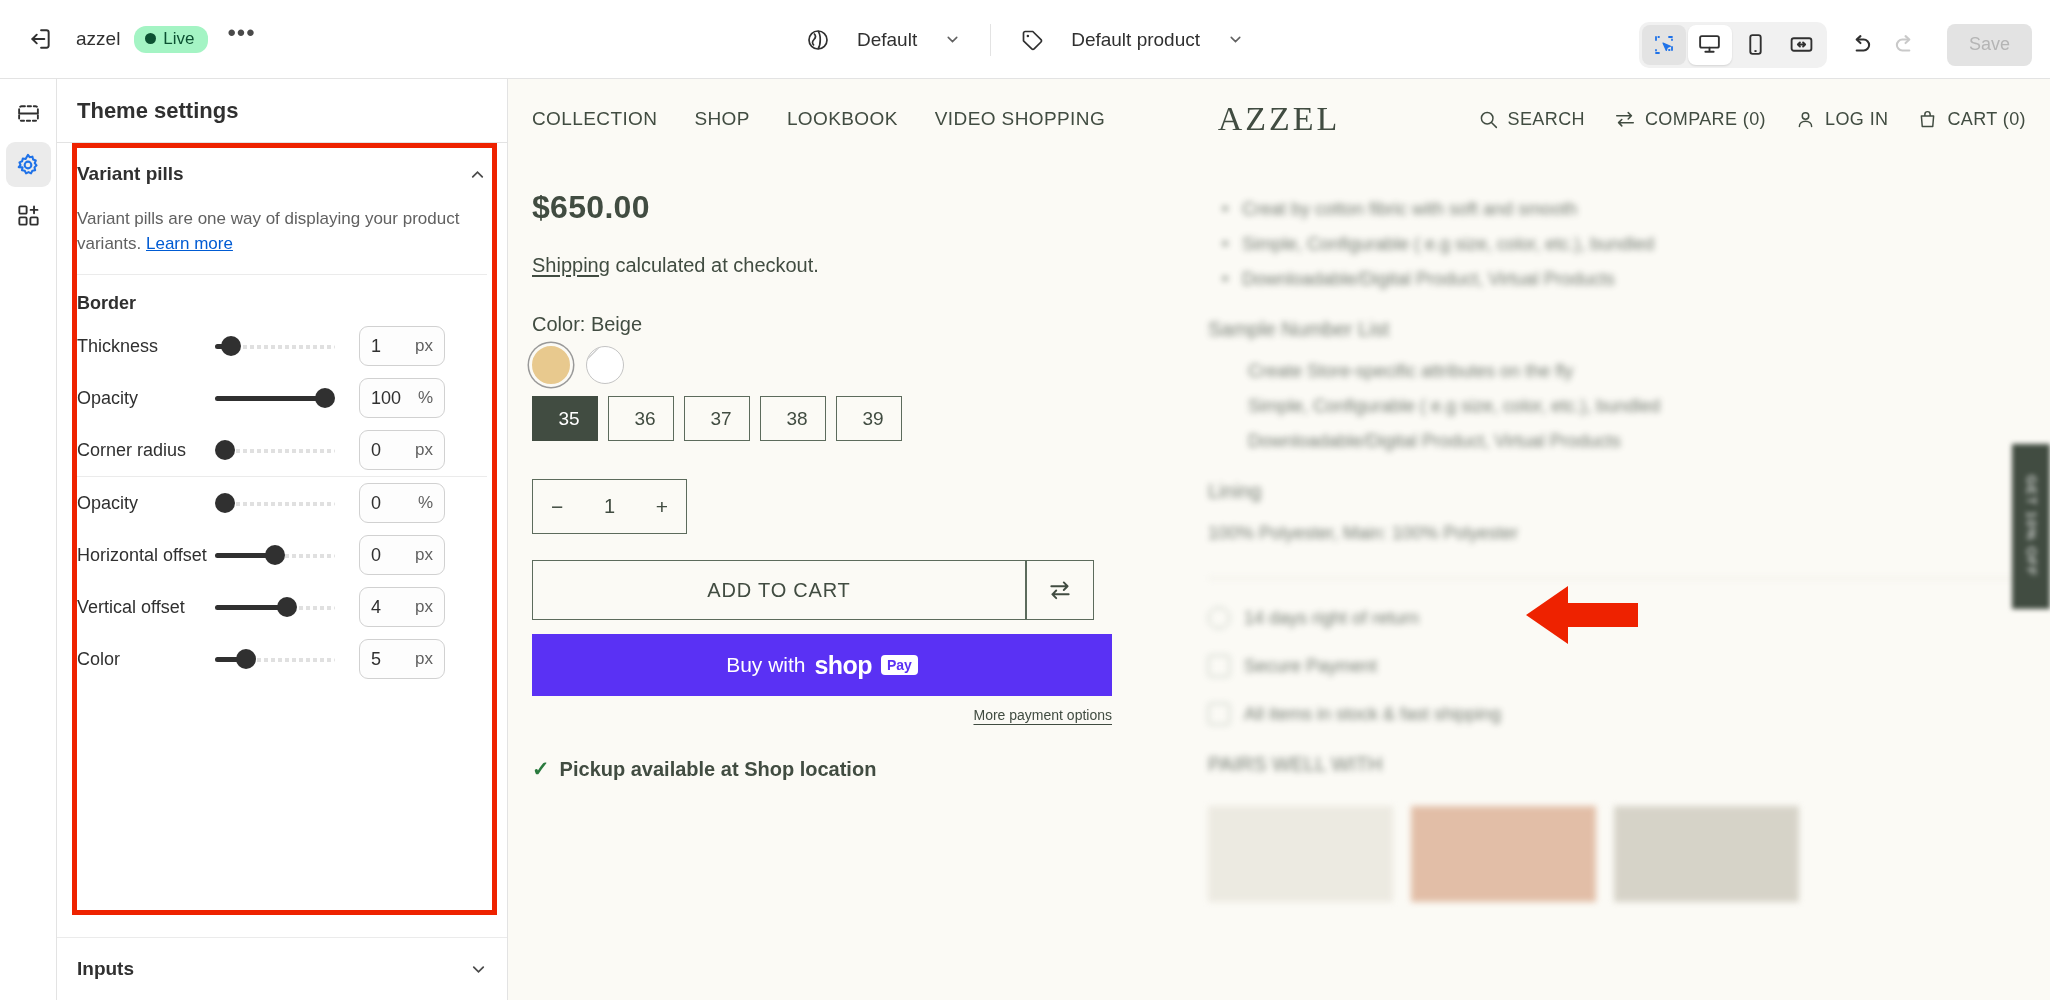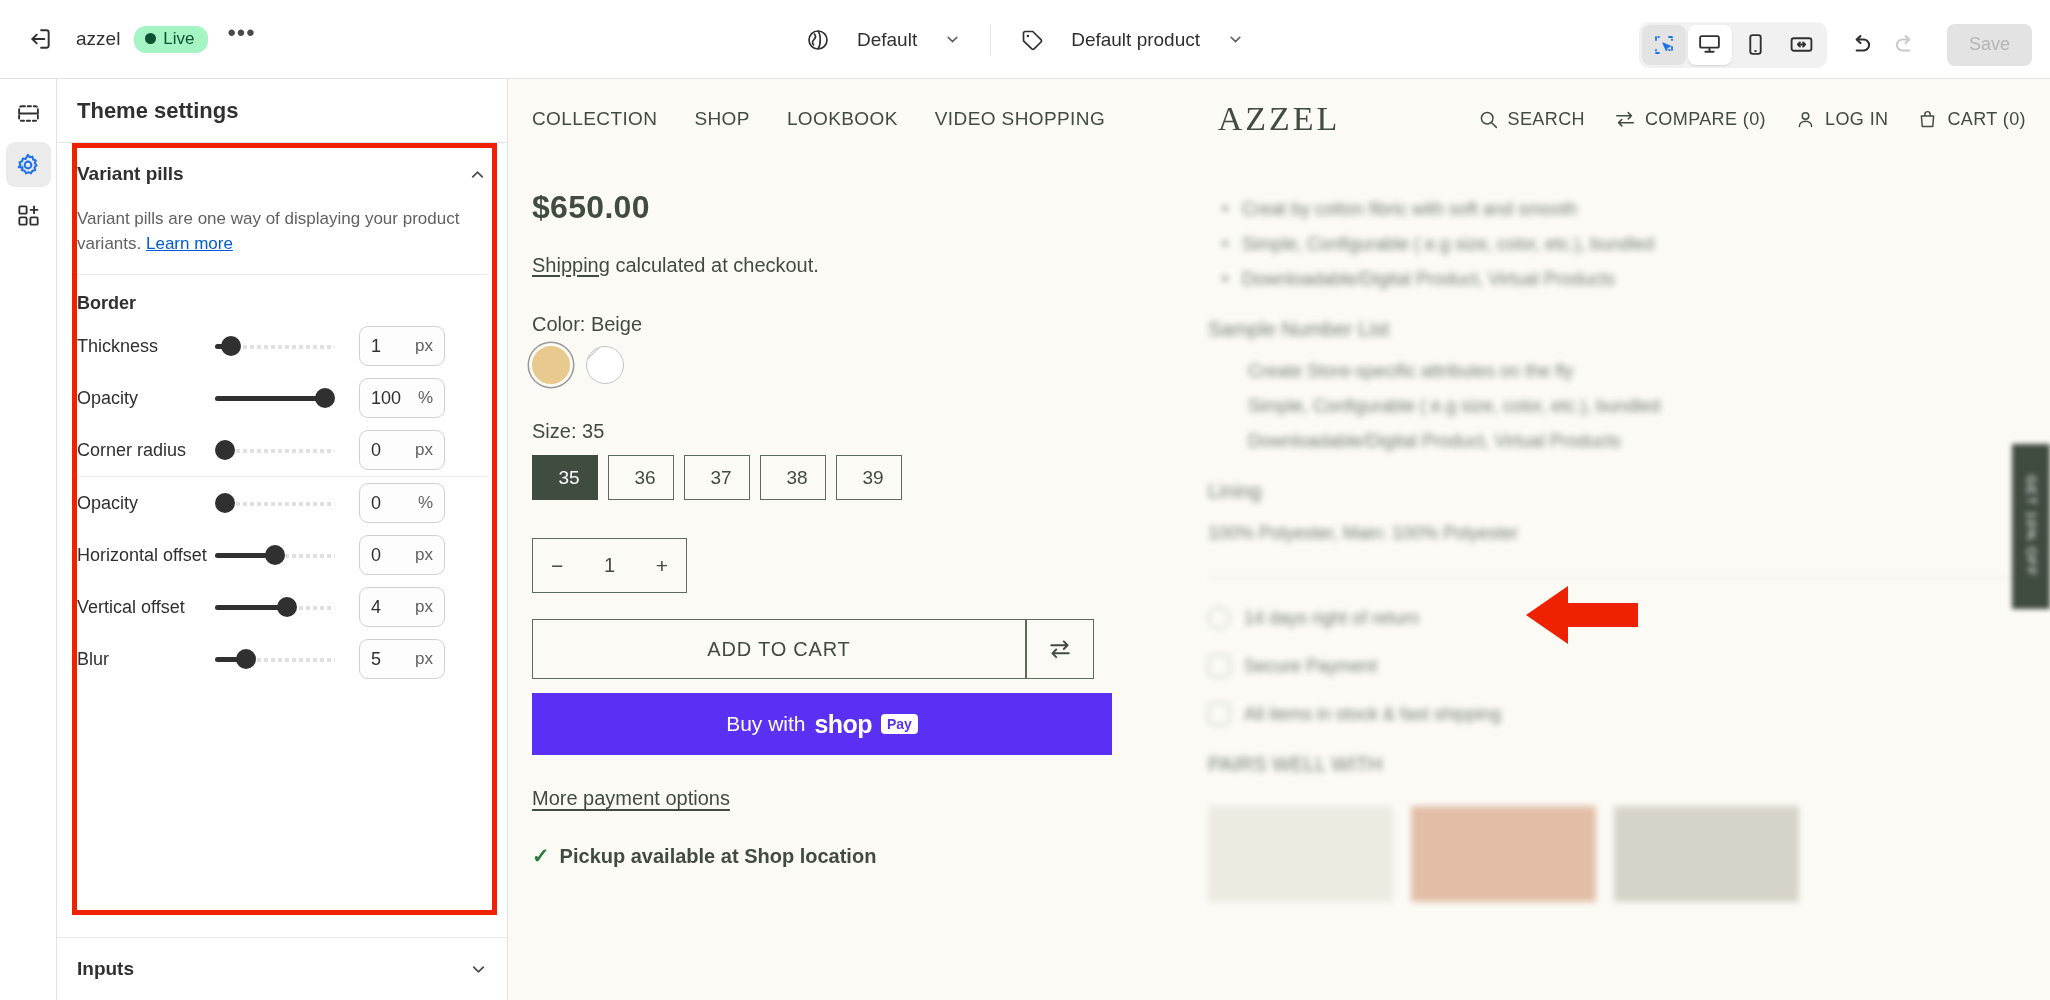--- a/index.html
+++ b/index.html
@@ -226,22 +226,22 @@
     display: flex; align-items: center; justify-content: center; gap: 9px;
     cursor: pointer;
   }
   .sp-t1 { color: #fff; font-size: 21px; }
   .sp-logo { color: #fff; font-size: 25px; font-weight: 700; letter-spacing: -.6px; }
   .sp-pay {
     background: #fff; color: #5a31f4; font-size: 14px; font-weight: 700;
     border-radius: 4px; padding: 2px 6px;
   }
   .morepay {
-    display: block; text-align: left; width: 580px; margin-top: 32px;
-    font-size: 20px; color: #414c41; text-decoration: underline;
+    display: block; text-align: right; width: 580px; margin-top: 11px;
+    font-size: 14px; color: #414c41; text-decoration: underline;
     text-underline-offset: 4px; cursor: pointer;
   }
   .pickup {
     margin-top: 34px; font-size: 20px; font-weight: 700; color: #414c41;
     display: flex; gap: 10px; align-items: center;
   }
   .pickup .chk { color: #2a7a3e; font-size: 21px; }
 
   
   .blur-col {
@@ -488,21 +488,21 @@
         <div class="track-fill" style="width:72px"></div>
         <div class="thumb" style="left:72px"></div>
       </div>
       <div class="numfield">
         <span class="numval">4</span>
         <span class="numunit">px</span>
       </div>
     </div>
 
     <div class="row">
-      <span class="row-label">Blur</span>
+      <span class="row-label">Color</span>
       <div class="slider">
         <div class="track-dots"></div>
         <div class="track-fill" style="width:31px"></div>
         <div class="thumb" style="left:31px"></div>
       </div>
       <div class="numfield">
         <span class="numval">5</span>
         <span class="numunit">px</span>
       </div>
     </div>
@@ -565,21 +565,20 @@
     <div class="ship">
       <u>Shipping</u><span> calculated at checkout.</span>
     </div>
 
     <div class="opt-label">Color: Beige</div>
     <div class="swatches">
       <div class="sw beige"></div>
       <div class="sw none"></div>
     </div>
 
-    <div class="opt-label">Size: 35</div>
     <div class="size-row">
       <button class="size-pill sel">35</button>
       <button class="size-pill">36</button>
       <button class="size-pill">37</button>
       <button class="size-pill">38</button>
       <button class="size-pill">39</button>
     </div>
 
     <div class="qty">
       <span>−</span>

